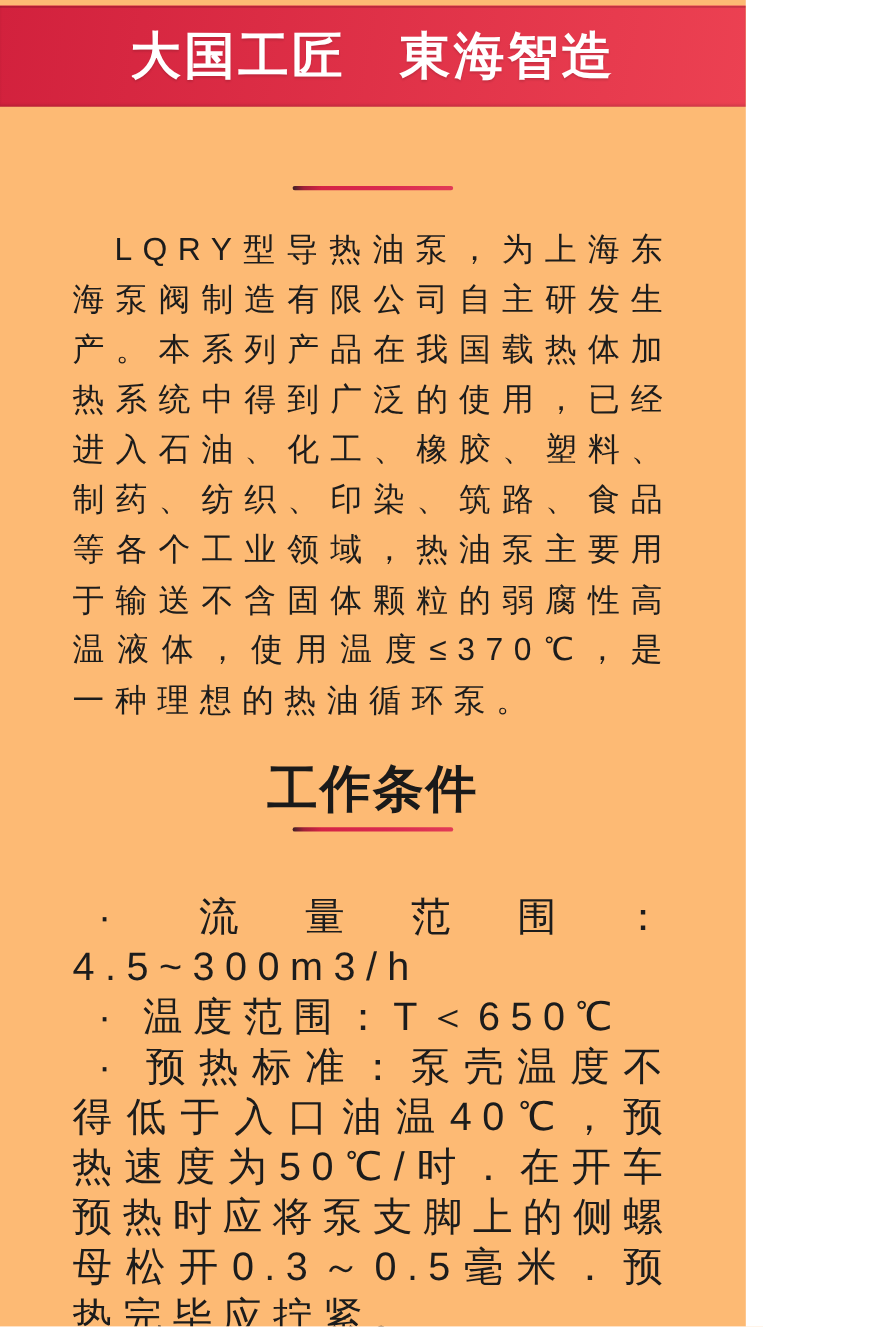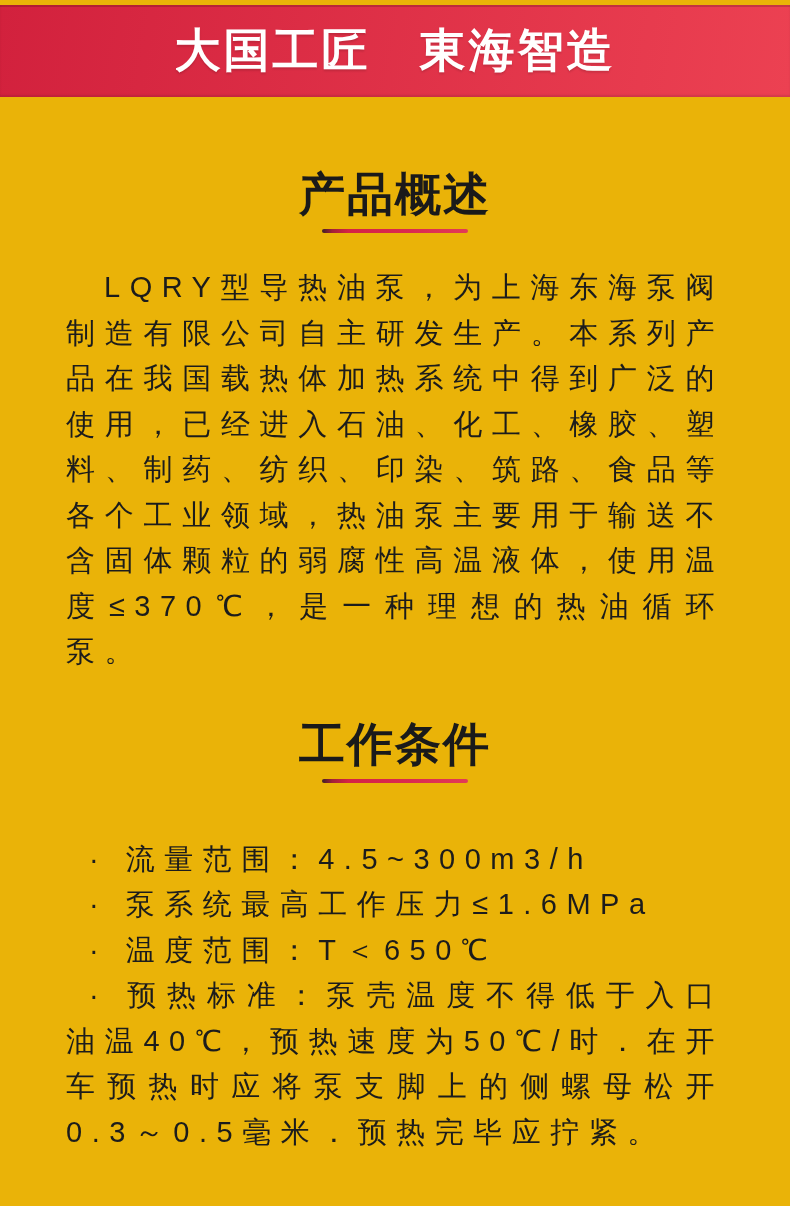--- a/index.html
+++ b/index.html
@@ -8,21 +8,21 @@
     --accent: #d42345;
     --text: #1f1f1f;
   }
   * { margin: 0; padding: 0; box-sizing: border-box; }
   html, body { background: #ffffff; }
   body {
     width: 790px;
     font-family: "Liberation Sans", sans-serif;
     color: var(--text);
   }
-  .page { width: 790px; height: 1206px; overflow: hidden; background: #eab308; }
+  .page { width: 678px; height: 1206px; overflow: hidden; background: #fdba74; }
 
   
   .banner {
     margin-top: 5px;
     height: 92px;
     background: linear-gradient(100deg, var(--banner-left) 0%, var(--banner-right) 100%);
     box-shadow: inset 0 2px 0 rgba(0,0,0,0.16), inset 0 -2px 2px rgba(0,0,0,0.10);
     display: flex;
     align-items: center;
     justify-content: center;
@@ -32,21 +32,21 @@
     font-size: 46px;
     font-weight: 700;
     letter-spacing: 3px;
     text-shadow: 0 2px 2px rgba(0,0,0,0.12);
     white-space: nowrap;
   }
 
   
   .section-head { text-align: center; }
   .section-head.first { margin-top: 72px; }
-  .section-head.second { margin-top: 44px; }
+  .section-head.second { margin-top: 32px; }
   .section-title {
     font-size: 46px;
     line-height: 51px;
     font-weight: 700;
     color: #1a1a1a;
     letter-spacing: 2px;
     display: inline-block;
   }
   .title-underline {
     width: 146px;
@@ -63,52 +63,50 @@
     margin-top: 32px;
     font-size: 29px;
     line-height: 45.5px;
     letter-spacing: 9.5px;
     text-align: justify;
     text-indent: 38px;
     color: #1c1c1c;
   }
   .conditions { margin-top: 54px; }
   .li {
-    font-size: 29px;
+    font-size: 36px;
     line-height: 45.5px;
     letter-spacing: 9.5px;
     text-align: justify;
     text-indent: 23px;
     color: #1c1c1c;
   }
   .bullet { display: inline; }
 </style>
 </head>
 <body>
 
 <div class="page">
 
   <div class="banner">
     <div class="banner-title">大国工匠　東海智造</div>
   </div>
 
   <div class="section-head first">
-    <div class="section-title">产品概述</div>
     <div class="title-underline"></div>
   </div>
 
   <div class="content">
     <p class="lead">LQRY型导热油泵，为上海东海泵阀制造有限公司自主研发生产。本系列产品在我国载热体加热系统中得到广泛的使用，已经进入石油、化工、橡胶、塑料、制药、纺织、印染、筑路、食品等各个工业领域，热油泵主要用于输送不含固体颗粒的弱腐性高温液体，使用温度≤370℃，是一种理想的热油循环泵。</p>
   </div>
 
   <div class="section-head second">
     <div class="section-title">工作条件</div>
     <div class="title-underline"></div>
   </div>
 
   <div class="content conditions">
     <p class="li"><span class="bullet">·</span> <span>流量范围：4.5~300m3/h</span></p>
-    <p class="li"><span class="bullet">·</span> <span>泵系统最高工作压力≤1.6MPa</span></p>
     <p class="li"><span class="bullet">·</span> <span>温度范围：T＜650℃</span></p>
     <p class="li"><span class="bullet">·</span> <span>预热标准：泵壳温度不得低于入口油温40℃，预热速度为50℃/时．在开车预热时应将泵支脚上的侧螺母松开0.3～0.5毫米．预热完毕应拧紧。</span></p>
   </div>
 
 </div>
 
 </body></html>

